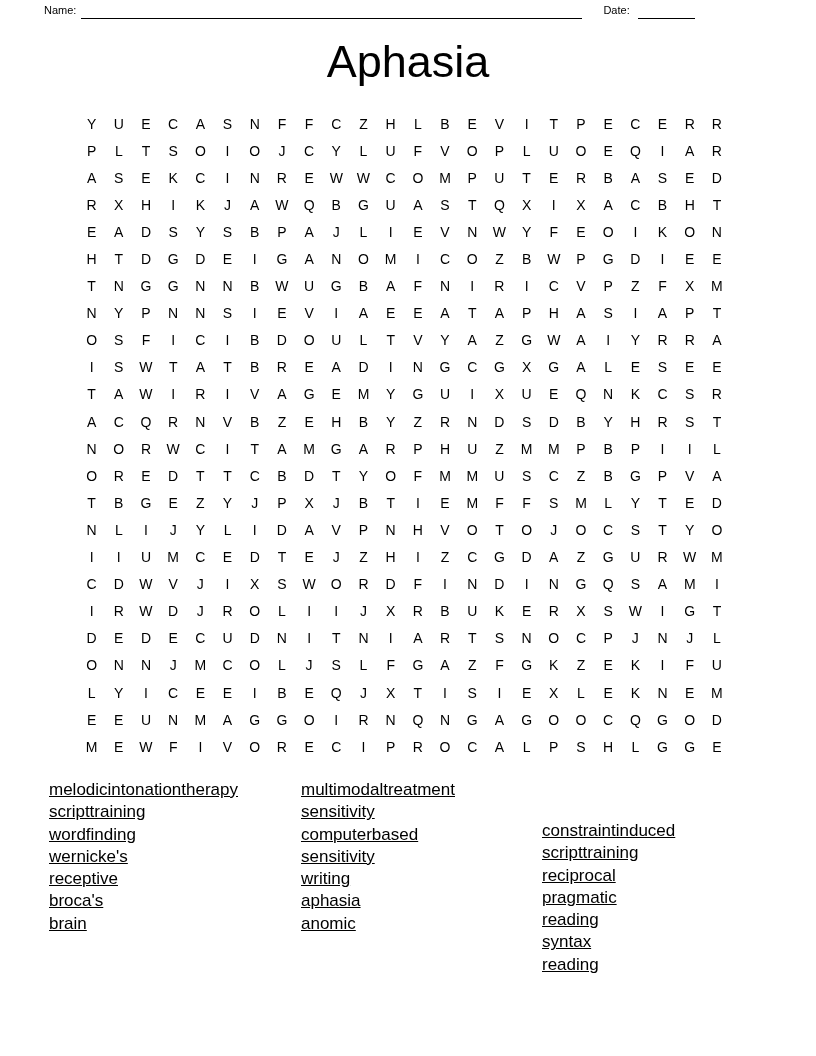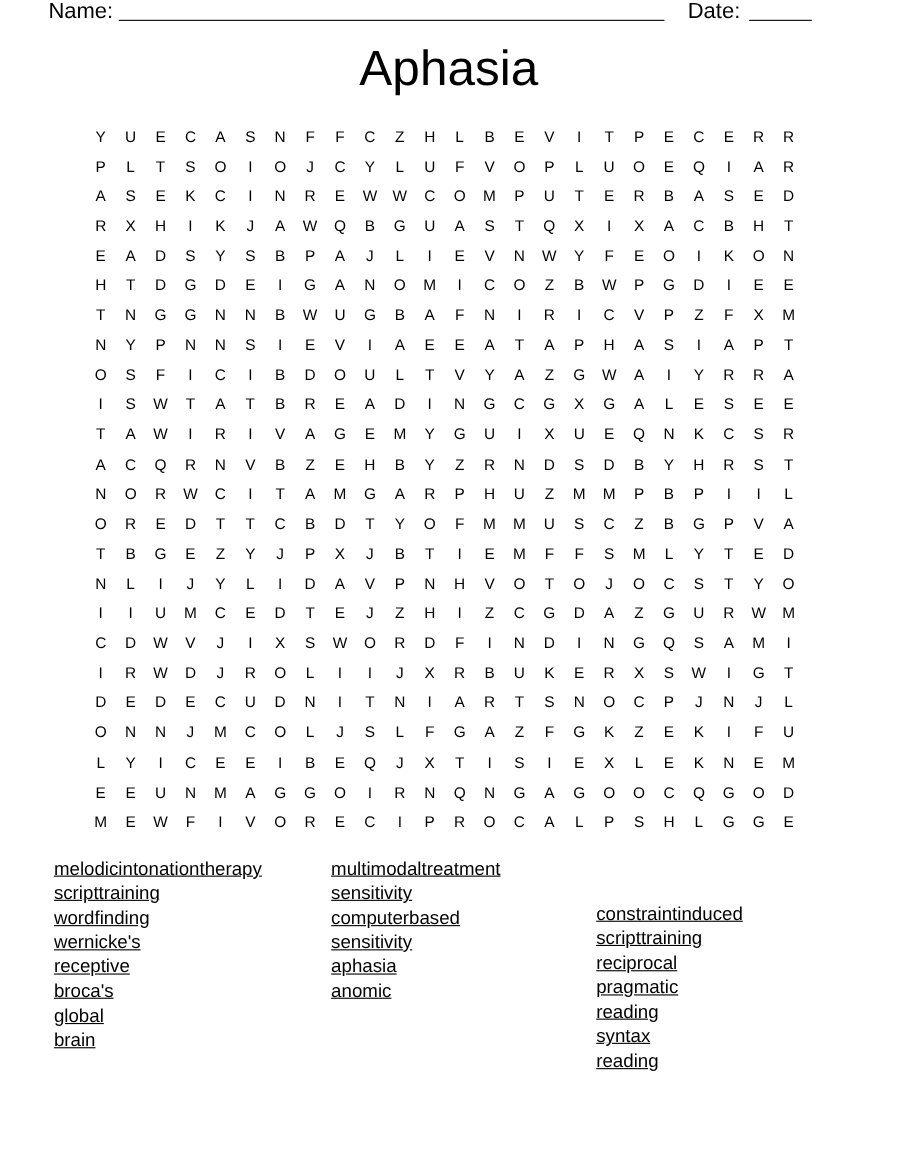--- a/index.html
+++ b/index.html
@@ -17,21 +17,21 @@
     overflow: hidden;
   }
   
   .header {
     position: absolute;
     top: 1px;
     left: 44px;
     width: 694px;
     display: flex;
     align-items: flex-end;
-    font-size: 20px;
+    font-size: 11px;
     line-height: 18px;
   }
   .hline {
     display: inline-block;
     border-bottom: 1px solid #000;
     height: 15px;
   }
   .name-line {
     flex: 1 1 auto;
     margin-left: 5px;
@@ -684,28 +684,28 @@
     </div>
 
   <div class="words" id="word-list">
       <ul class="word-col word-col-1">
         <li class="word">melodicintonationtherapy</li>
         <li class="word">scripttraining</li>
         <li class="word">wordfinding</li>
         <li class="word">wernicke's</li>
         <li class="word">receptive</li>
         <li class="word">broca's</li>
-        <li class="word">global</li>
         <li class="word">brain</li>
       </ul>
       <ul class="word-col word-col-2">
         <li class="word">multimodaltreatment</li>
         <li class="word">sensitivity</li>
         <li class="word">computerbased</li>
         <li class="word">sensitivity</li>
+        <li class="word">writing</li>
         <li class="word">aphasia</li>
         <li class="word">anomic</li>
       </ul>
       <ul class="word-col word-col-3">
         <li class="word">constraintinduced</li>
         <li class="word">scripttraining</li>
         <li class="word">reciprocal</li>
         <li class="word">pragmatic</li>
         <li class="word">reading</li>
         <li class="word">syntax</li>

